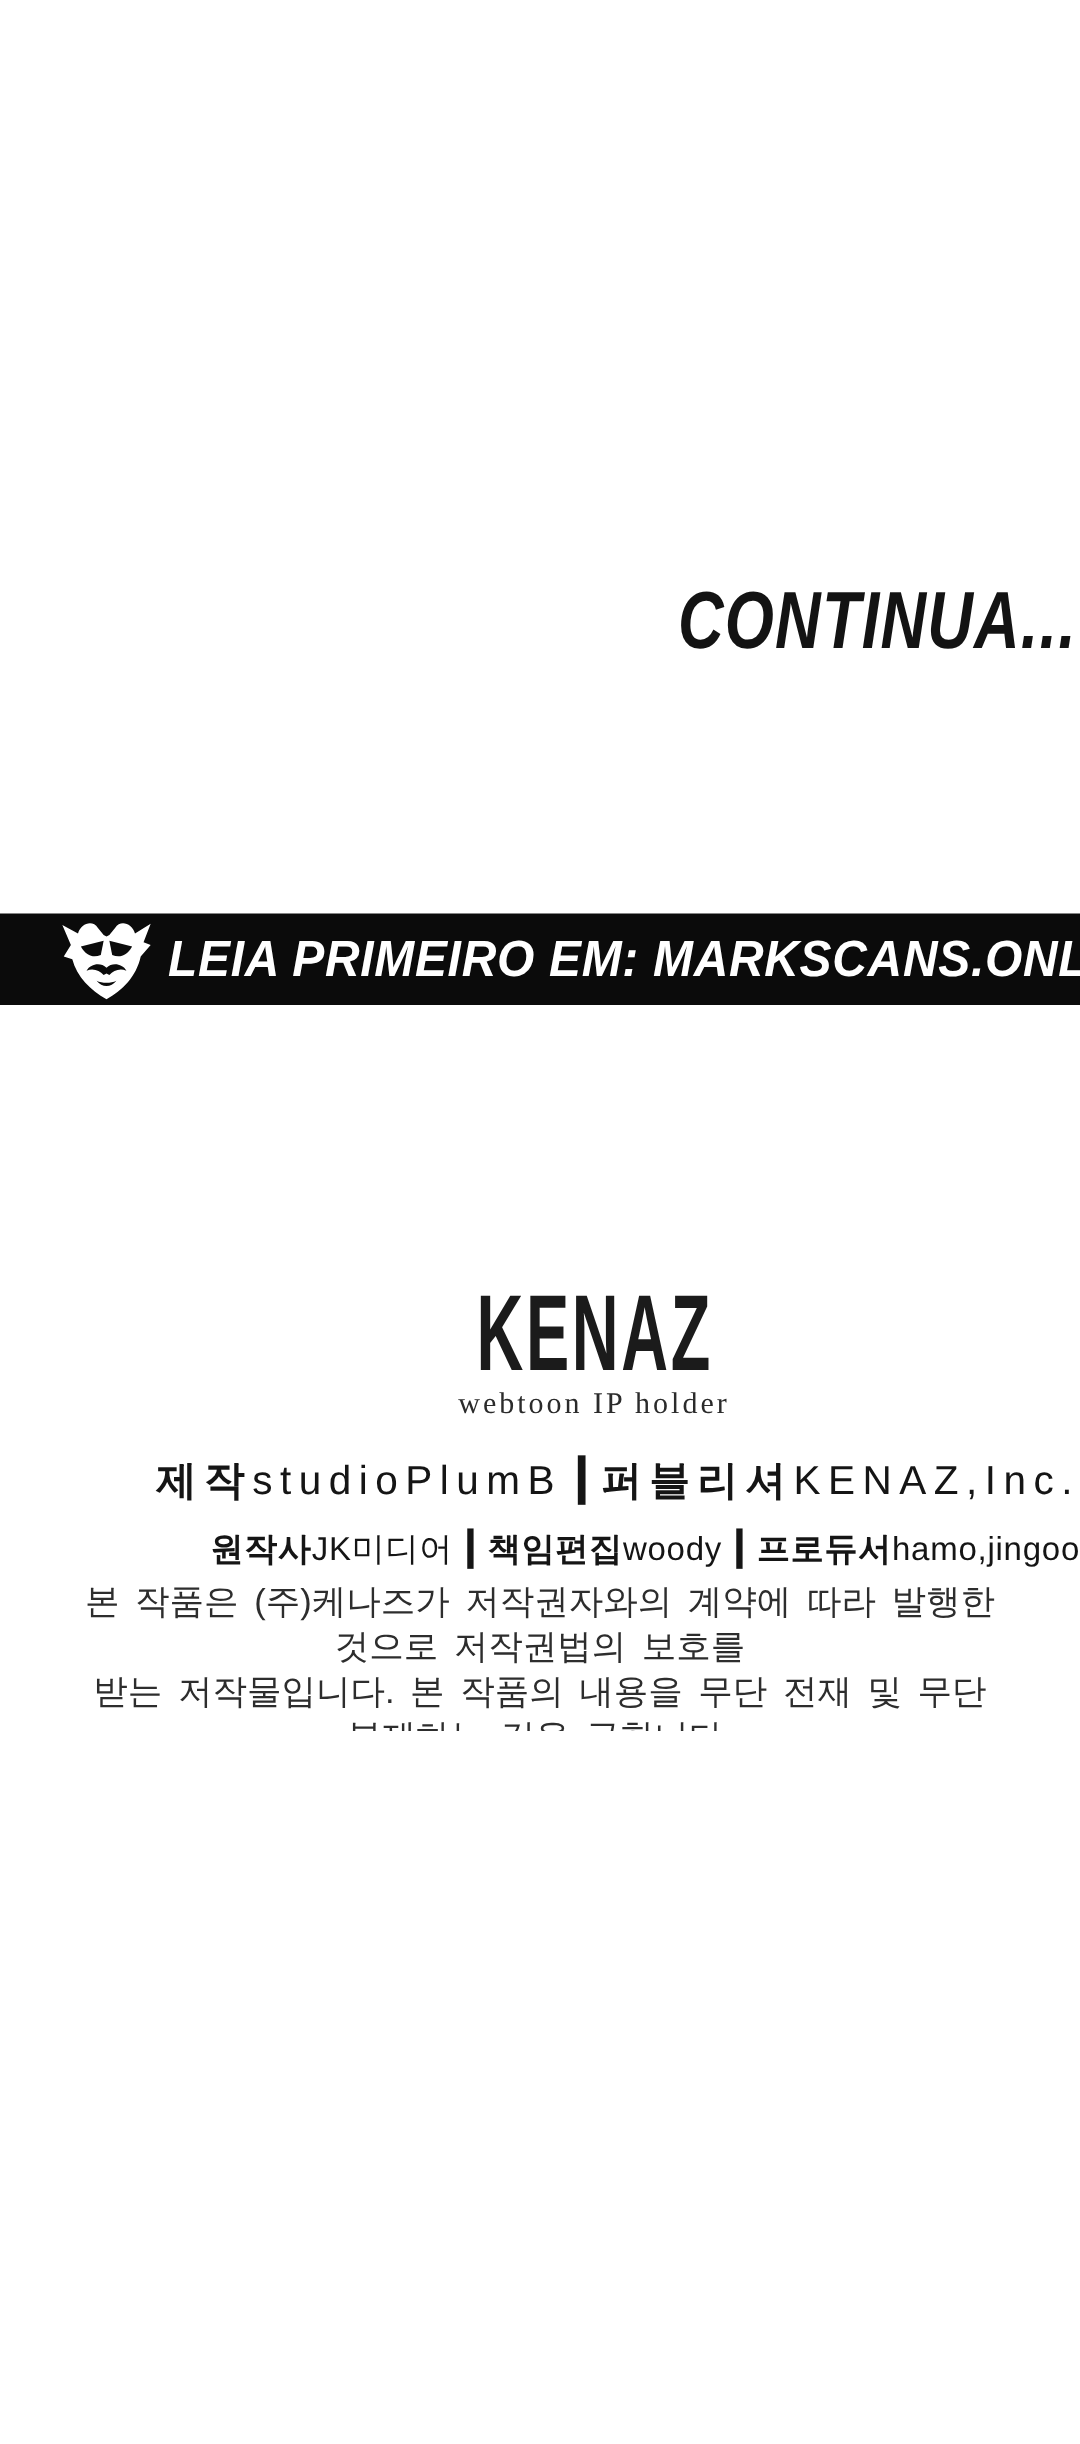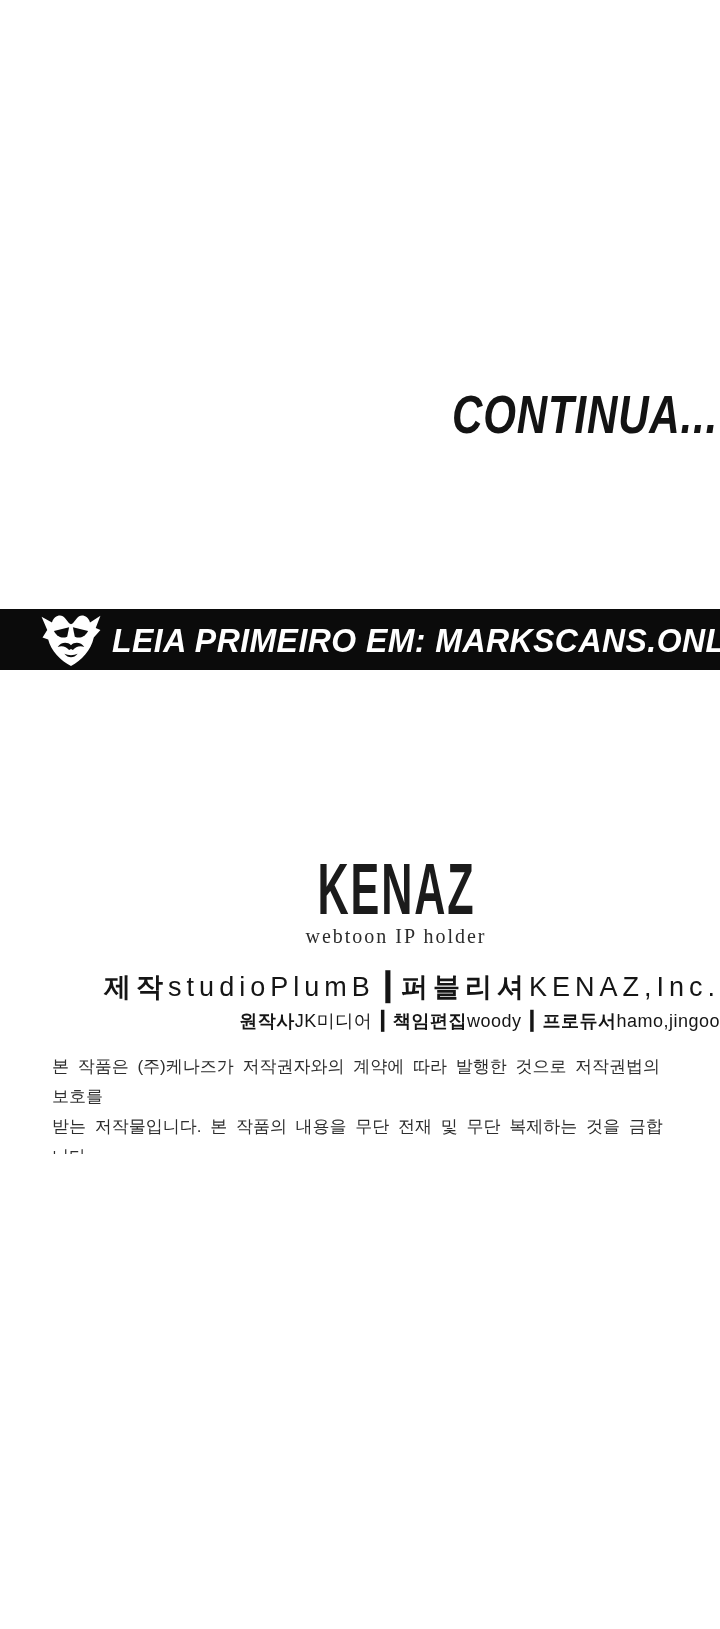--- a/index.html
+++ b/index.html
@@ -93,39 +93,39 @@
     text-align: right;
     color: #151515;
   }
   .credits-line1 {
     font-size: 27px;
     letter-spacing: 5px;
     white-space: nowrap;
     line-height: 30px;
   }
   .credits-line2 {
-    font-size: 18px;
+    font-size: 22px;
     letter-spacing: 0.5px;
     white-space: nowrap;
     line-height: 30px;
-    margin-top: 4px;
+    margin-top: 16px;
   }
   .credits .role { font-weight: bold; }
   .credits .sep { font-weight: bold; padding: 0 5px; letter-spacing: 0; }
 
   
   .copyright {
     position: absolute;
     top: 1052px;
     left: 52px;
     width: 616px;
-    font-size: 17px;
+    font-size: 23px;
     line-height: 30px;
     color: #2d2d2d;
-    text-align: left;
+    text-align: center;
     word-spacing: 4px;
   }
 </style>
 </head>
 <body>
 
 <div class="page">
 
   <div class="continua">CONTINUA...</div>
 

